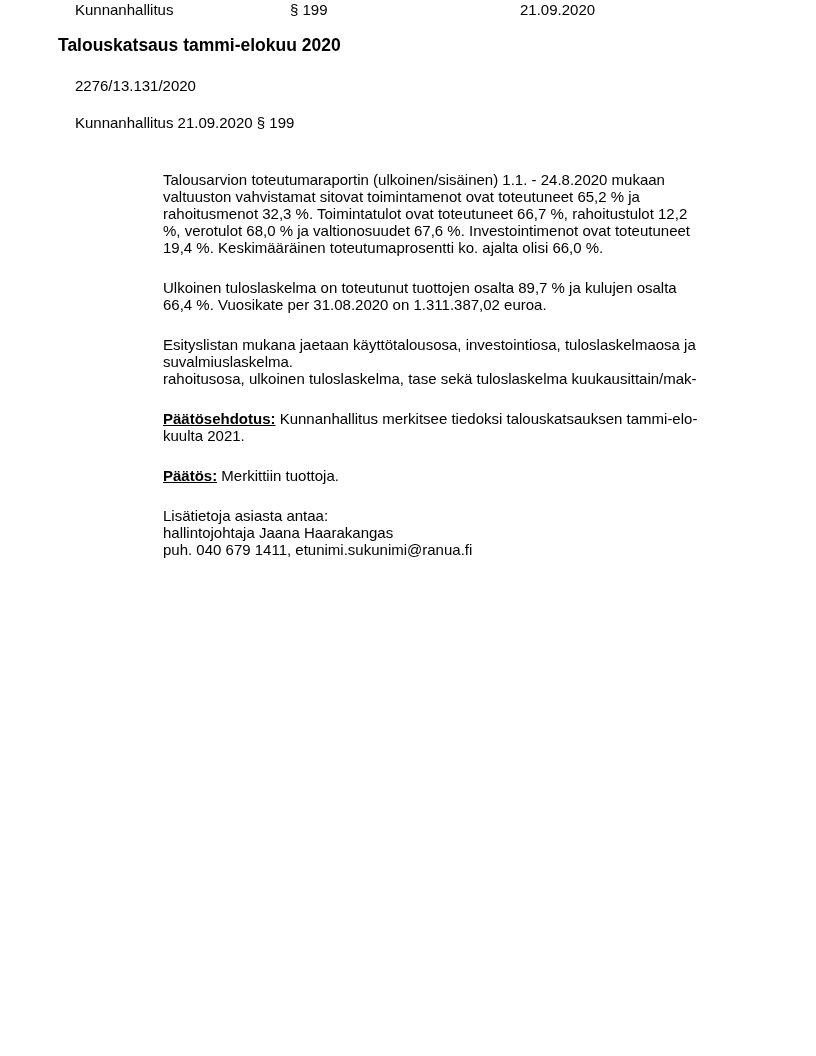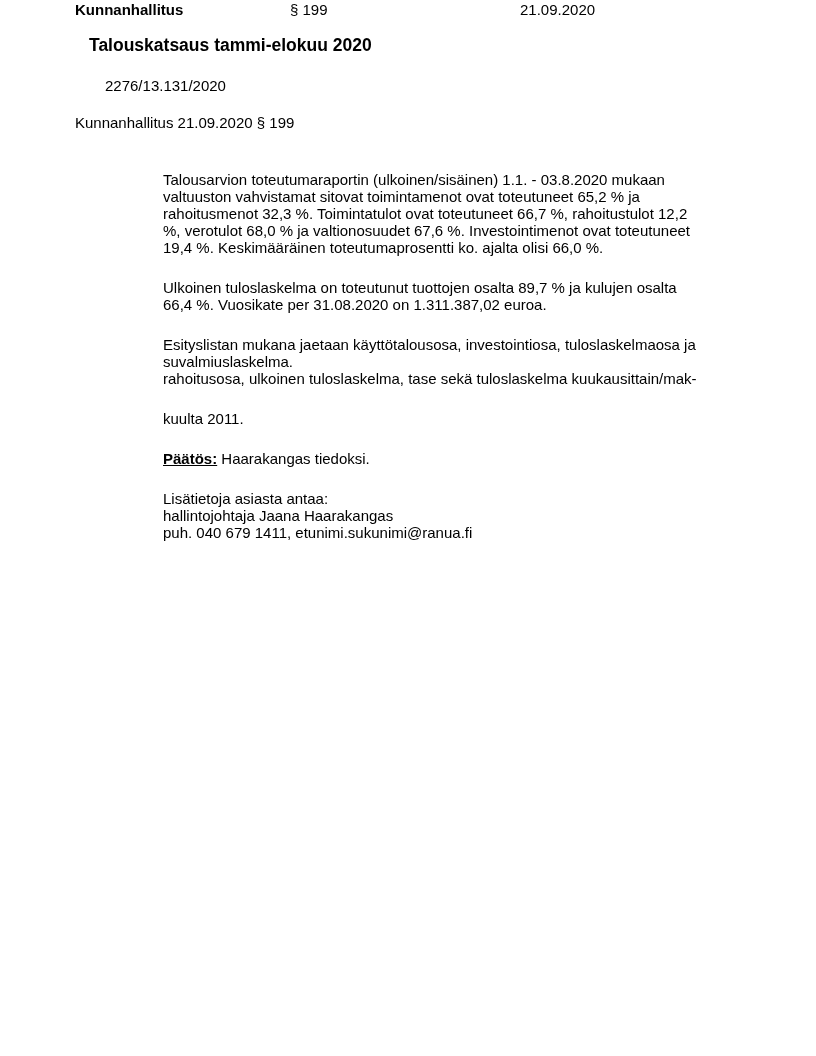--- a/index.html
+++ b/index.html
@@ -16,49 +16,47 @@
     font-size: 15px;
     line-height: 17px;
     color: #000000;
     overflow: hidden;
   }
   .header-org {
     position: absolute;
     left: 75px;
     top: 1px;
     white-space: nowrap;
-    font-weight: bold;
   }
   .header-section {
     position: absolute;
     left: 290px;
     top: 1px;
     white-space: nowrap;
   }
   .header-date {
     position: absolute;
     left: 520px;
     top: 1px;
     white-space: nowrap;
   }
   .doc-title {
     position: absolute;
-    left: 89px;
+    left: 58px;
     top: 35px;
     font-size: 17.5px;
     line-height: 21px;
     font-weight: bold;
     white-space: nowrap;
   }
   .diary-number {
     position: absolute;
     left: 75px;
     top: 77px;
     white-space: nowrap;
-    margin-left: 30px;
   }
   .meeting-ref {
     position: absolute;
     left: 75px;
     top: 114px;
     white-space: nowrap;
   }
   .doc-body {
     position: absolute;
     left: 163px;
@@ -87,45 +85,46 @@
 
   <div class="doc-title">Talouskatsaus tammi-elokuu 2020</div>
 
   <div class="diary-number">2276/13.131/2020</div>
 
   <div class="meeting-ref">Kunnanhallitus 21.09.2020 § 199</div>
 
   <div class="doc-body">
 
     <div class="para">
-      <div>Talousarvion toteutumaraportin (ulkoinen/sisäinen) 1.1. - 03.8.2020 mukaan</div>
+      <div>Talousarvion toteutumaraportin (ulkoinen/sisäinen) 1.1. - 24.8.2020 mukaan</div>
       <div>valtuuston vahvistamat sitovat toimintamenot ovat toteutuneet 65,2 % ja</div>
       <div>rahoitusmenot 32,3 %. Toimintatulot ovat toteutuneet 66,7 %, rahoitustulot 12,2</div>
       <div>%, verotulot 68,0 % ja valtionosuudet 67,6 %. Investointimenot ovat toteutuneet</div>
       <div>19,4 %. Keskimääräinen toteutumaprosentti ko. ajalta olisi 66,0 %.</div>
     </div>
 
     <div class="para">
       <div>Ulkoinen tuloslaskelma on toteutunut tuottojen osalta 89,7 % ja kulujen osalta</div>
       <div>66,4 %. Vuosikate per 31.08.2020 on 1.311.387,02 euroa.</div>
     </div>
 
 
     <div class="para">
       <div>Esityslistan mukana jaetaan käyttötalousosa, investointiosa, tuloslaskelmaosa ja</div>
       <div>suvalmiuslaskelma.</div>
       <div>rahoitusosa, ulkoinen tuloslaskelma, tase sekä tuloslaskelma kuukausittain/mak-</div>
     </div>
 
     <div class="para">
-      <div>kuulta 2011.</div>
+      <div><span class="decision-label">Päätösehdotus:</span><span> Kunnanhallitus merkitsee tiedoksi talouskatsauksen tammi-elo-</span></div>
+      <div>kuulta 2021.</div>
     </div>
 
     <div class="para">
-      <div><span class="decision-label">Päätös:</span><span> Haarakangas tiedoksi.</span></div>
+      <div><span class="decision-label">Päätös:</span><span> Merkittiin tuottoja.</span></div>
     </div>
 
     <div class="para">
       <div>Lisätietoja asiasta antaa:</div>
       <div>hallintojohtaja Jaana Haarakangas</div>
       <div>puh. 040 679 1411, etunimi.sukunimi@ranua.fi</div>
     </div>
 
   </div>
 

